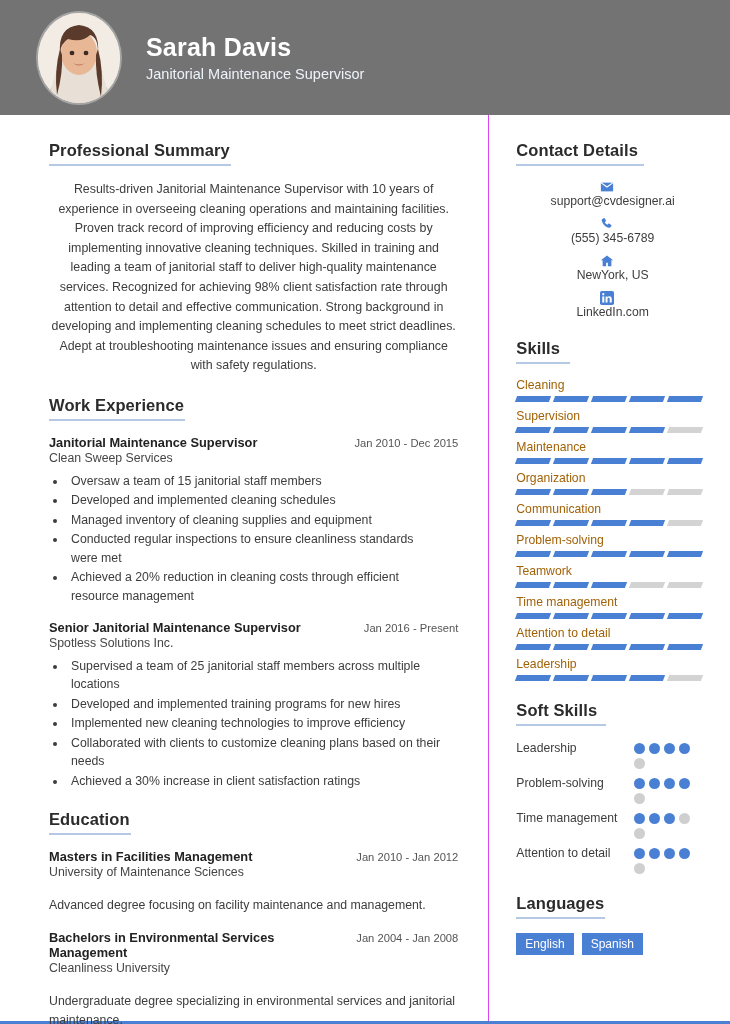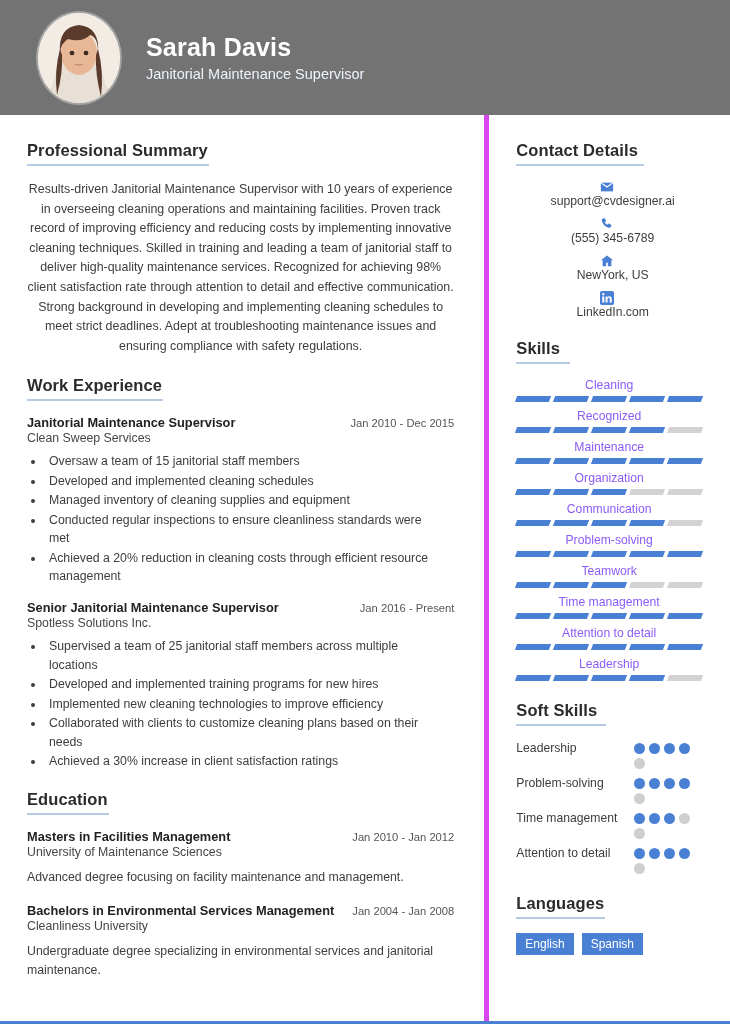--- a/index.html
+++ b/index.html
@@ -60,22 +60,22 @@
 
   
   .body-wrap {
     display: flex;
     padding: 0;
     height: 906px;
   }
 
   .left-col {
     width: 490px;
-    padding: 26px 30px 0 27px;
-    border-right: 5px solid #d946ef;
+    padding: 26px 30px 0 49px;
+    border-right: 1px solid #d946ef;
   }
 
   .right-col {
     width: 241px;
     padding: 26px 28px 0 27px;
   }
 
   
   .sec-title {
     font-size: 16.5px;
@@ -128,21 +128,21 @@
   }
   .entry-org {
     font-size: 12.3px;
     color: #454545;
     margin-top: 1px;
   }
   .entry-desc {
     font-size: 12.3px;
     color: #3d3d3d;
     line-height: 1.55;
-    margin-top: 9px;
+    margin-top: 17px;
   }
 
   .bullets {
     margin: 7px 16px 0 18px;
   }
   .bullets li {
     font-size: 12.3px;
     line-height: 1.5;
     color: #3d3d3d;
     margin-bottom: 1px;
@@ -167,23 +167,22 @@
   .contact-val {
     font-size: 12.2px;
     color: #3d3d3d;
     margin-left: 7px;
   }
 
   
   .skill-item { margin-bottom: 7px; }
   .skill-name {
     font-size: 12.2px;
-    color: #8b5cf6;
+    color: #a16207;
     margin-bottom: 4px;
-    text-align: center;
   }
   .skill-bar {
     display: flex;
     gap: 4px;
   }
   .skill-seg {
     flex: 1;
     height: 6px;
     background: #d3d3d3;
     transform: skewX(-20deg);
@@ -378,21 +377,21 @@
               <div class="skill-name">Cleaning</div>
               <div class="skill-bar">
                 <span class="skill-seg on"></span>
                 <span class="skill-seg on"></span>
                 <span class="skill-seg on"></span>
                 <span class="skill-seg on"></span>
                 <span class="skill-seg on"></span>
               </div>
             </div>
             <div class="skill-item">
-              <div class="skill-name">Recognized</div>
+              <div class="skill-name">Supervision</div>
               <div class="skill-bar">
                 <span class="skill-seg on"></span>
                 <span class="skill-seg on"></span>
                 <span class="skill-seg on"></span>
                 <span class="skill-seg on"></span>
                 <span class="skill-seg"></span>
               </div>
             </div>
             <div class="skill-item">
               <div class="skill-name">Maintenance</div>

